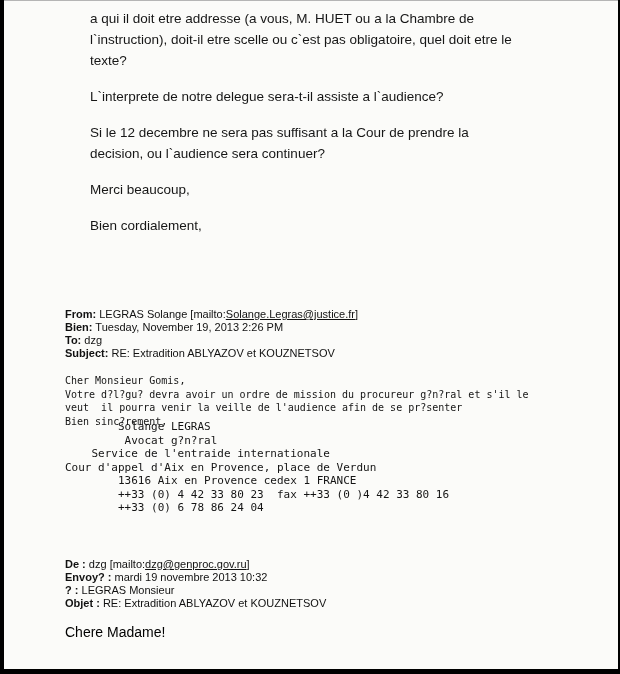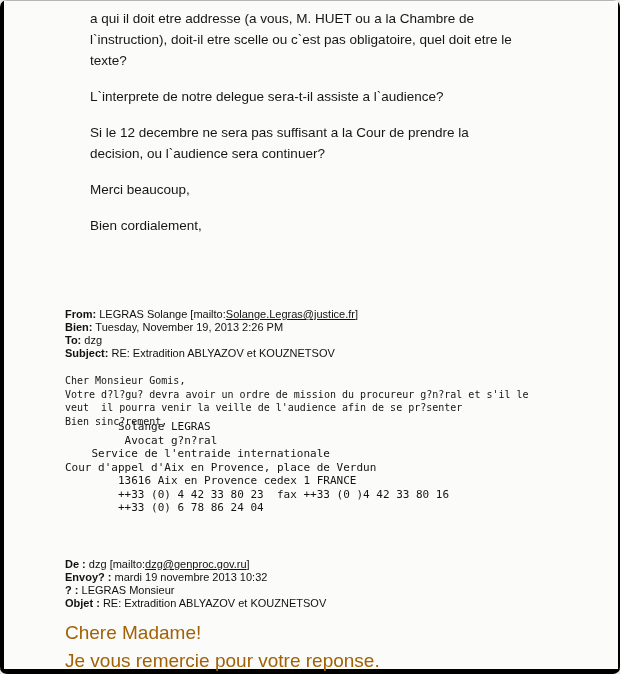--- a/index.html
+++ b/index.html
@@ -3,21 +3,20 @@
 <meta charset="utf-8">
 <style>
   html,body{margin:0;padding:0;background:#e8e8e8;}
   .page{
     position:relative;
     width:620px;height:674px;
     background:#fbfbf9;
     overflow:hidden;
     font-family:"Liberation Sans",sans-serif;
     color:#1b1b1b;
-    border-radius:7px;
   }
   
   .edge{position:absolute;background:#000;}
   .edge-left{left:0;top:0;width:4px;height:674px;}
   .edge-bottom{left:0;bottom:0;width:620px;height:5px;}
   .edge-right{right:0;top:0;width:2px;height:674px;}
   .edge-top{left:0;top:0;width:620px;height:1px;background:#b5b5b5;}
 
   .top-message{
     position:absolute;left:90px;top:8px;width:525px;
@@ -43,21 +42,21 @@
     white-space:pre;
   }
   .signature-block{
     position:absolute;left:65px;top:420px;margin:0;
     font-family:"DejaVu Sans Mono",monospace;
     font-size:11px;line-height:13.5px;color:#141414;
     white-space:pre;
   }
   .closing-line{
     position:absolute;left:65px;margin:0;
-    font-size:19px;line-height:21px;color:#a16207;
+    font-size:14px;line-height:21px;color:#000000;
   }
   .closing-1{top:622px;}
   .closing-2{top:650px;}
 </style>
 </head>
 <body>
 
 <div class="page">
   <div class="edge edge-top"></div>
   <div class="edge edge-left"></div>
@@ -96,14 +95,13 @@
         ++33 (0) 6 78 86 24 04</pre>
 
   <div class="header-block header-fr">
     <div class="hline"><span class="hl">De :</span><span> dzg [mailto:</span><span class="mlink">dzg@genproc.gov.ru</span><span>]</span></div>
     <div class="hline"><span class="hl">Envoy? :</span><span> mardi 19 novembre 2013 10:32</span></div>
     <div class="hline"><span class="hl">? :</span><span> LEGRAS Monsieur</span></div>
     <div class="hline"><span class="hl">Objet :</span><span> RE: Extradition ABLYAZOV et KOUZNETSOV</span></div>
   </div>
 
   <p class="closing-line closing-1">Chere Madame!</p>
-  <p class="closing-line closing-2">Je vous remercie pour votre reponse.</p>
 </div>
 
 </body></html>

